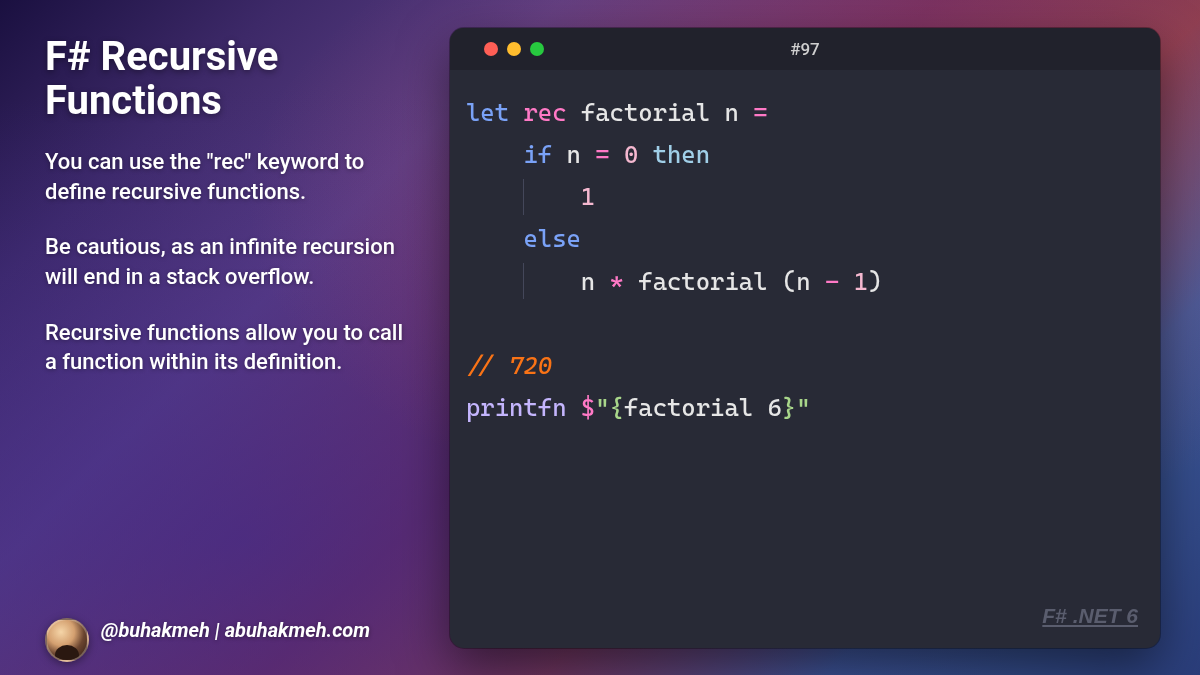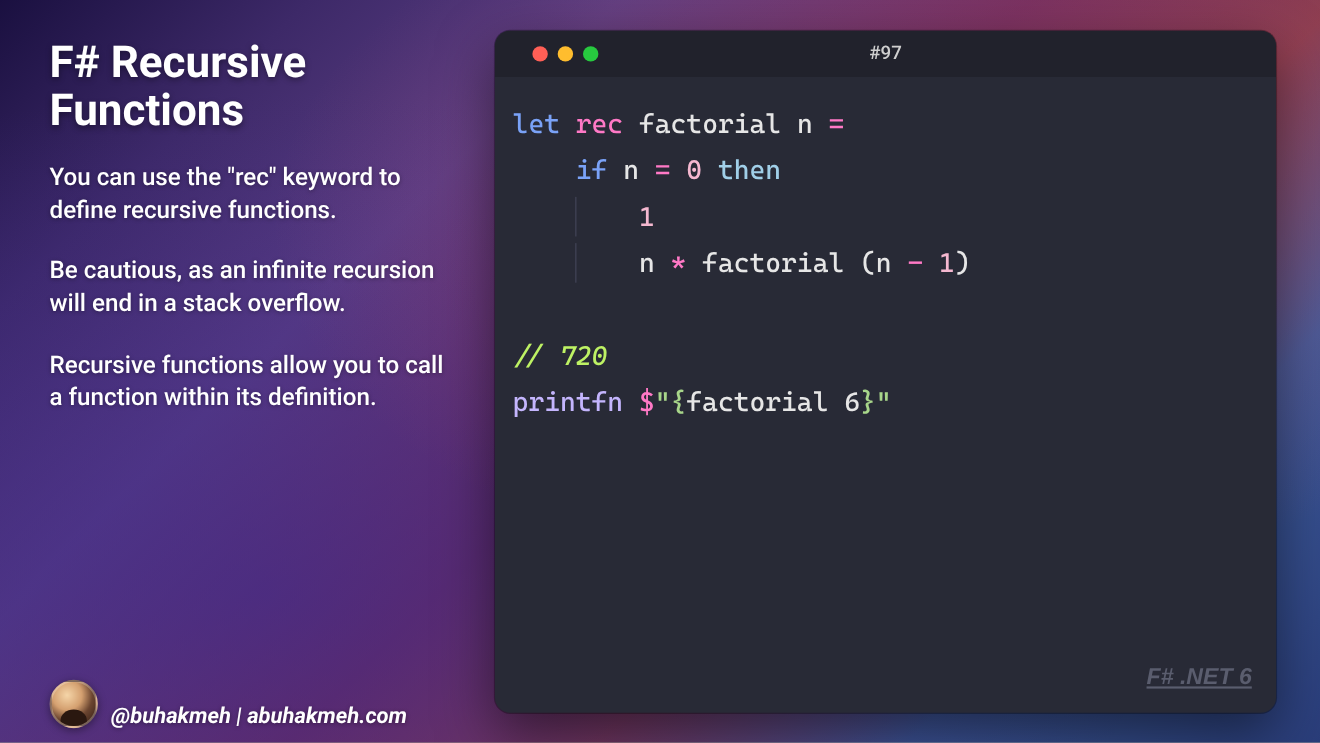--- a/index.html
+++ b/index.html
@@ -38,21 +38,21 @@
     .body-text {
       font-size: 22px;
       line-height: 1.35;
       font-weight: 500;
       text-shadow: 0 1px 4px rgba(0,0,0,0.35);
     }
     .para { margin-bottom: 26px; }
     .footer {
       margin-top: auto;
       display: flex;
-      align-items: flex-end;
+      align-items: flex-start;
       gap: 12px;
     }
     .avatar {
       width: 44px;
       height: 44px;
       border-radius: 50%;
       background: radial-gradient(circle at 35% 30%, #f5d5a8 0%, #d4a070 35%, #6b4530 60%, #2a1810 100%);
       border: 2px solid rgba(255,255,255,0.25);
       box-shadow: 0 2px 8px rgba(0,0,0,0.4);
       position: relative;
@@ -133,21 +133,21 @@
       margin-right: -1px;
       position: relative;
       top: -2px;
     }
     .tok-keyword { color: #7aa2f7; }
     .tok-keyword2 { color: #ff79c6; }
     .tok-ident { color: #e6e6e6; }
     .tok-number { color: #f5b8d0; }
     .tok-op { color: #ff79c6; }
     .tok-then { color: #a0cfe8; }
-    .tok-comment { color: #bef264; font-style: italic; text-align: right; }
+    .tok-comment { color: #f97316; font-style: italic; text-align: right; }
     .tok-string { color: #a8d68a; }
     .tok-func { color: #c4b5fd; }
     .watermark {
       position: absolute;
       bottom: 14px;
       right: 22px;
       color: #5a5d6e;
       font-style: italic;
       font-weight: 700;
       font-size: 21px;
@@ -181,19 +181,20 @@
       <div class="light red"></div>
       <div class="light yellow"></div>
       <div class="light green"></div>
     </div>
     <div class="window-title">#97</div>
   </div>
   <div class="code-area">
     <div class="code-line"><span class="tok-keyword">let</span> <span class="tok-keyword2">rec</span> <span class="tok-ident">factorial</span> <span class="tok-ident">n</span> <span class="tok-op">=</span></div>
     <div class="code-line">    <span class="tok-keyword">if</span> <span class="tok-ident">n</span> <span class="tok-op">=</span> <span class="tok-number">0</span> <span class="tok-then">then</span></div>
     <div class="code-line">    <span class="indent-guide"></span>    <span class="tok-number">1</span></div>
+    <div class="code-line">    <span class="tok-keyword">else</span></div>
     <div class="code-line">    <span class="indent-guide"></span>    <span class="tok-ident">n</span> <span class="tok-op">*</span> <span class="tok-ident">factorial</span> <span class="tok-ident">(n</span> <span class="tok-op">-</span> <span class="tok-number">1</span><span class="tok-ident">)</span></div>
     <div class="code-line">&nbsp;</div>
     <div class="code-line"><span class="tok-comment">// 720</span></div>
     <div class="code-line"><span class="tok-func">printfn</span> <span class="tok-op">$</span><span class="tok-string">"{</span><span class="tok-ident">factorial 6</span><span class="tok-string">}"</span></div>
     <div class="watermark">F# .NET 6</div>
   </div>
 </div>
 
 </body></html>

